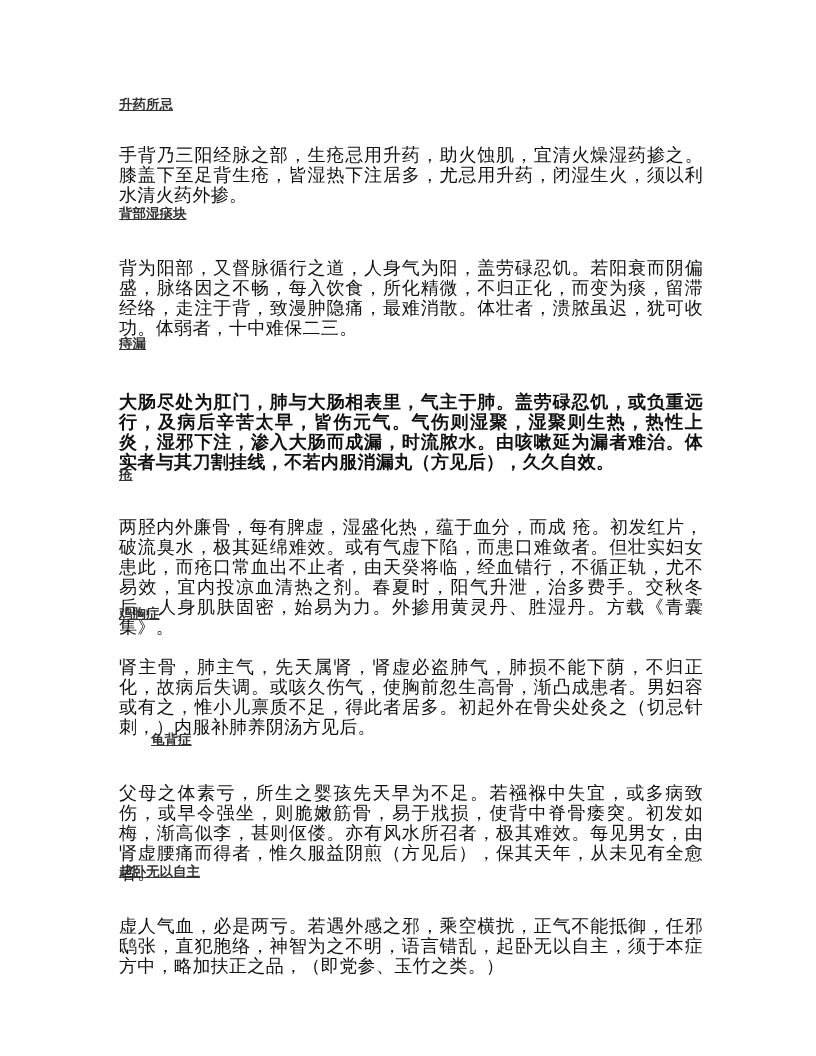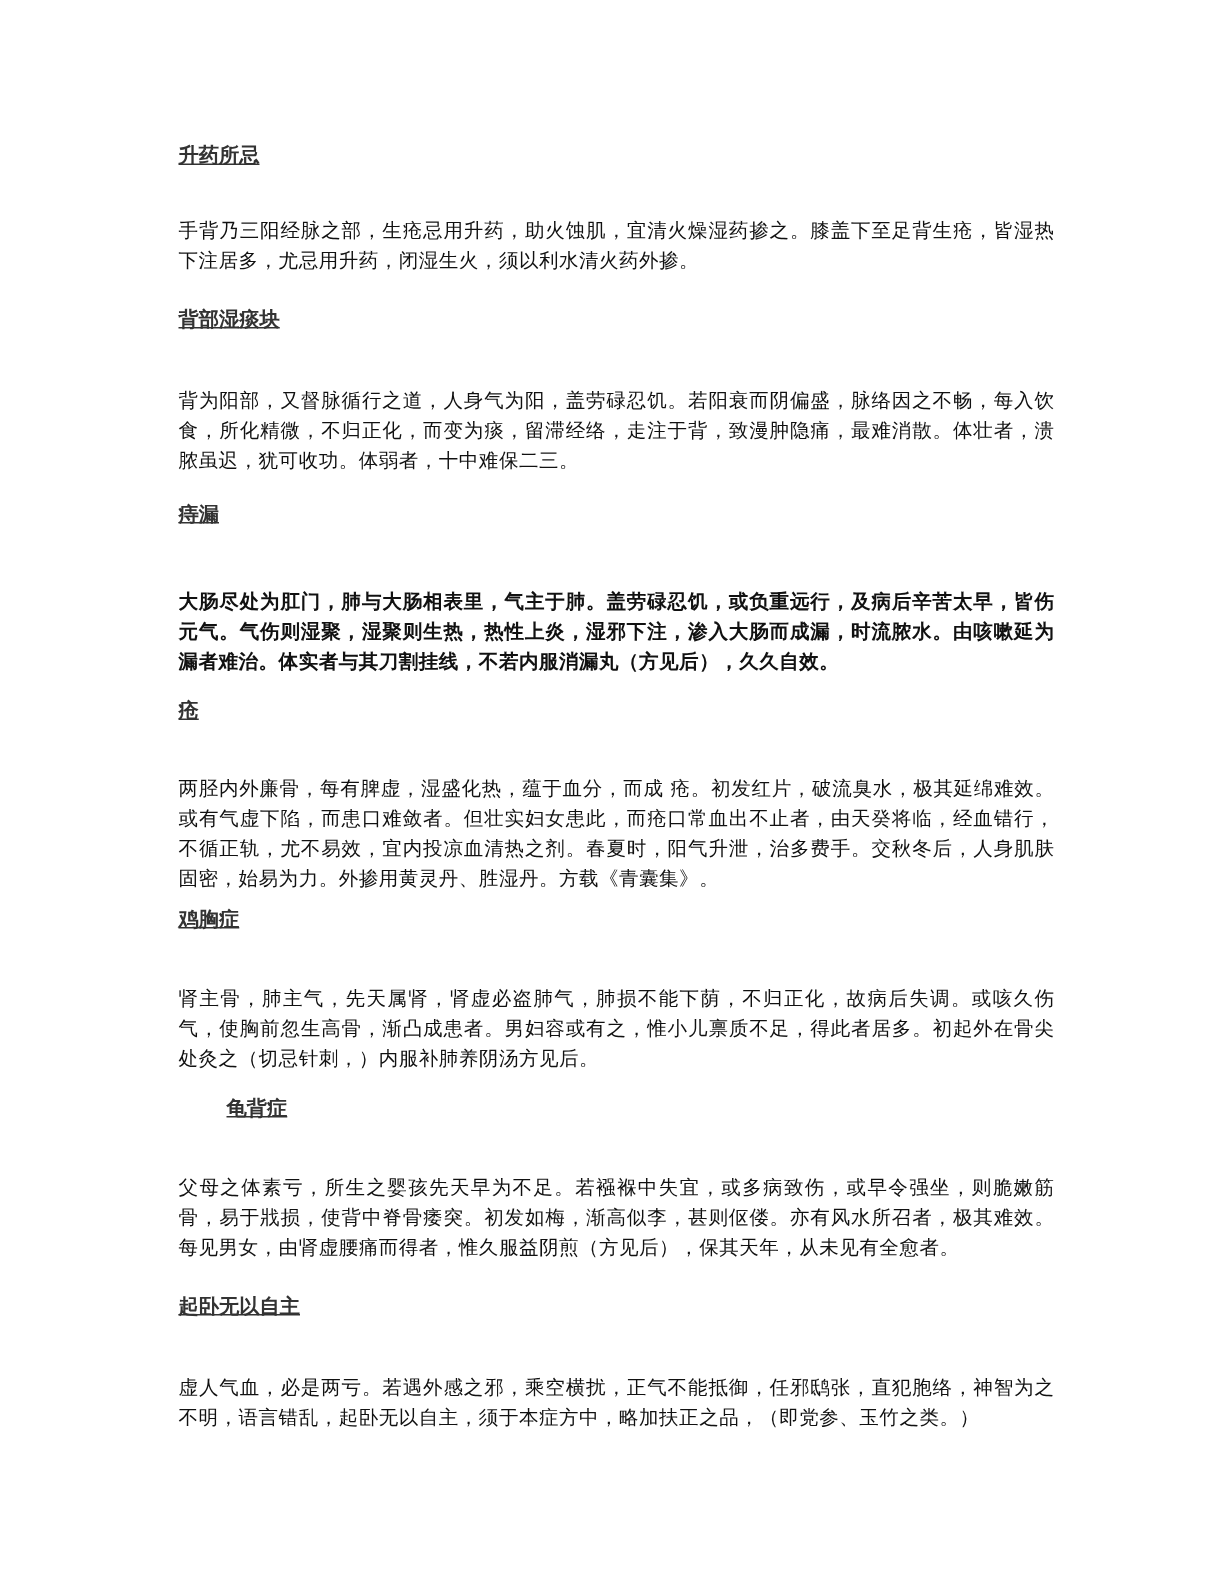--- a/index.html
+++ b/index.html
@@ -31,21 +31,21 @@
       line-height: 20px;
       color: #333333;
       margin: 0;
       white-space: nowrap;
       text-decoration: underline;
     }
     .para {
       position: absolute;
       left: 0;
       width: 584px;
-      font-size: 13px;
+      font-size: 18px;
       line-height: 20px;
       color: #111111;
       margin: 0;
       text-align: justify;
       word-break: break-all;
       letter-spacing: 0.35px;
     }
   </style>
 </head>
 <body>

